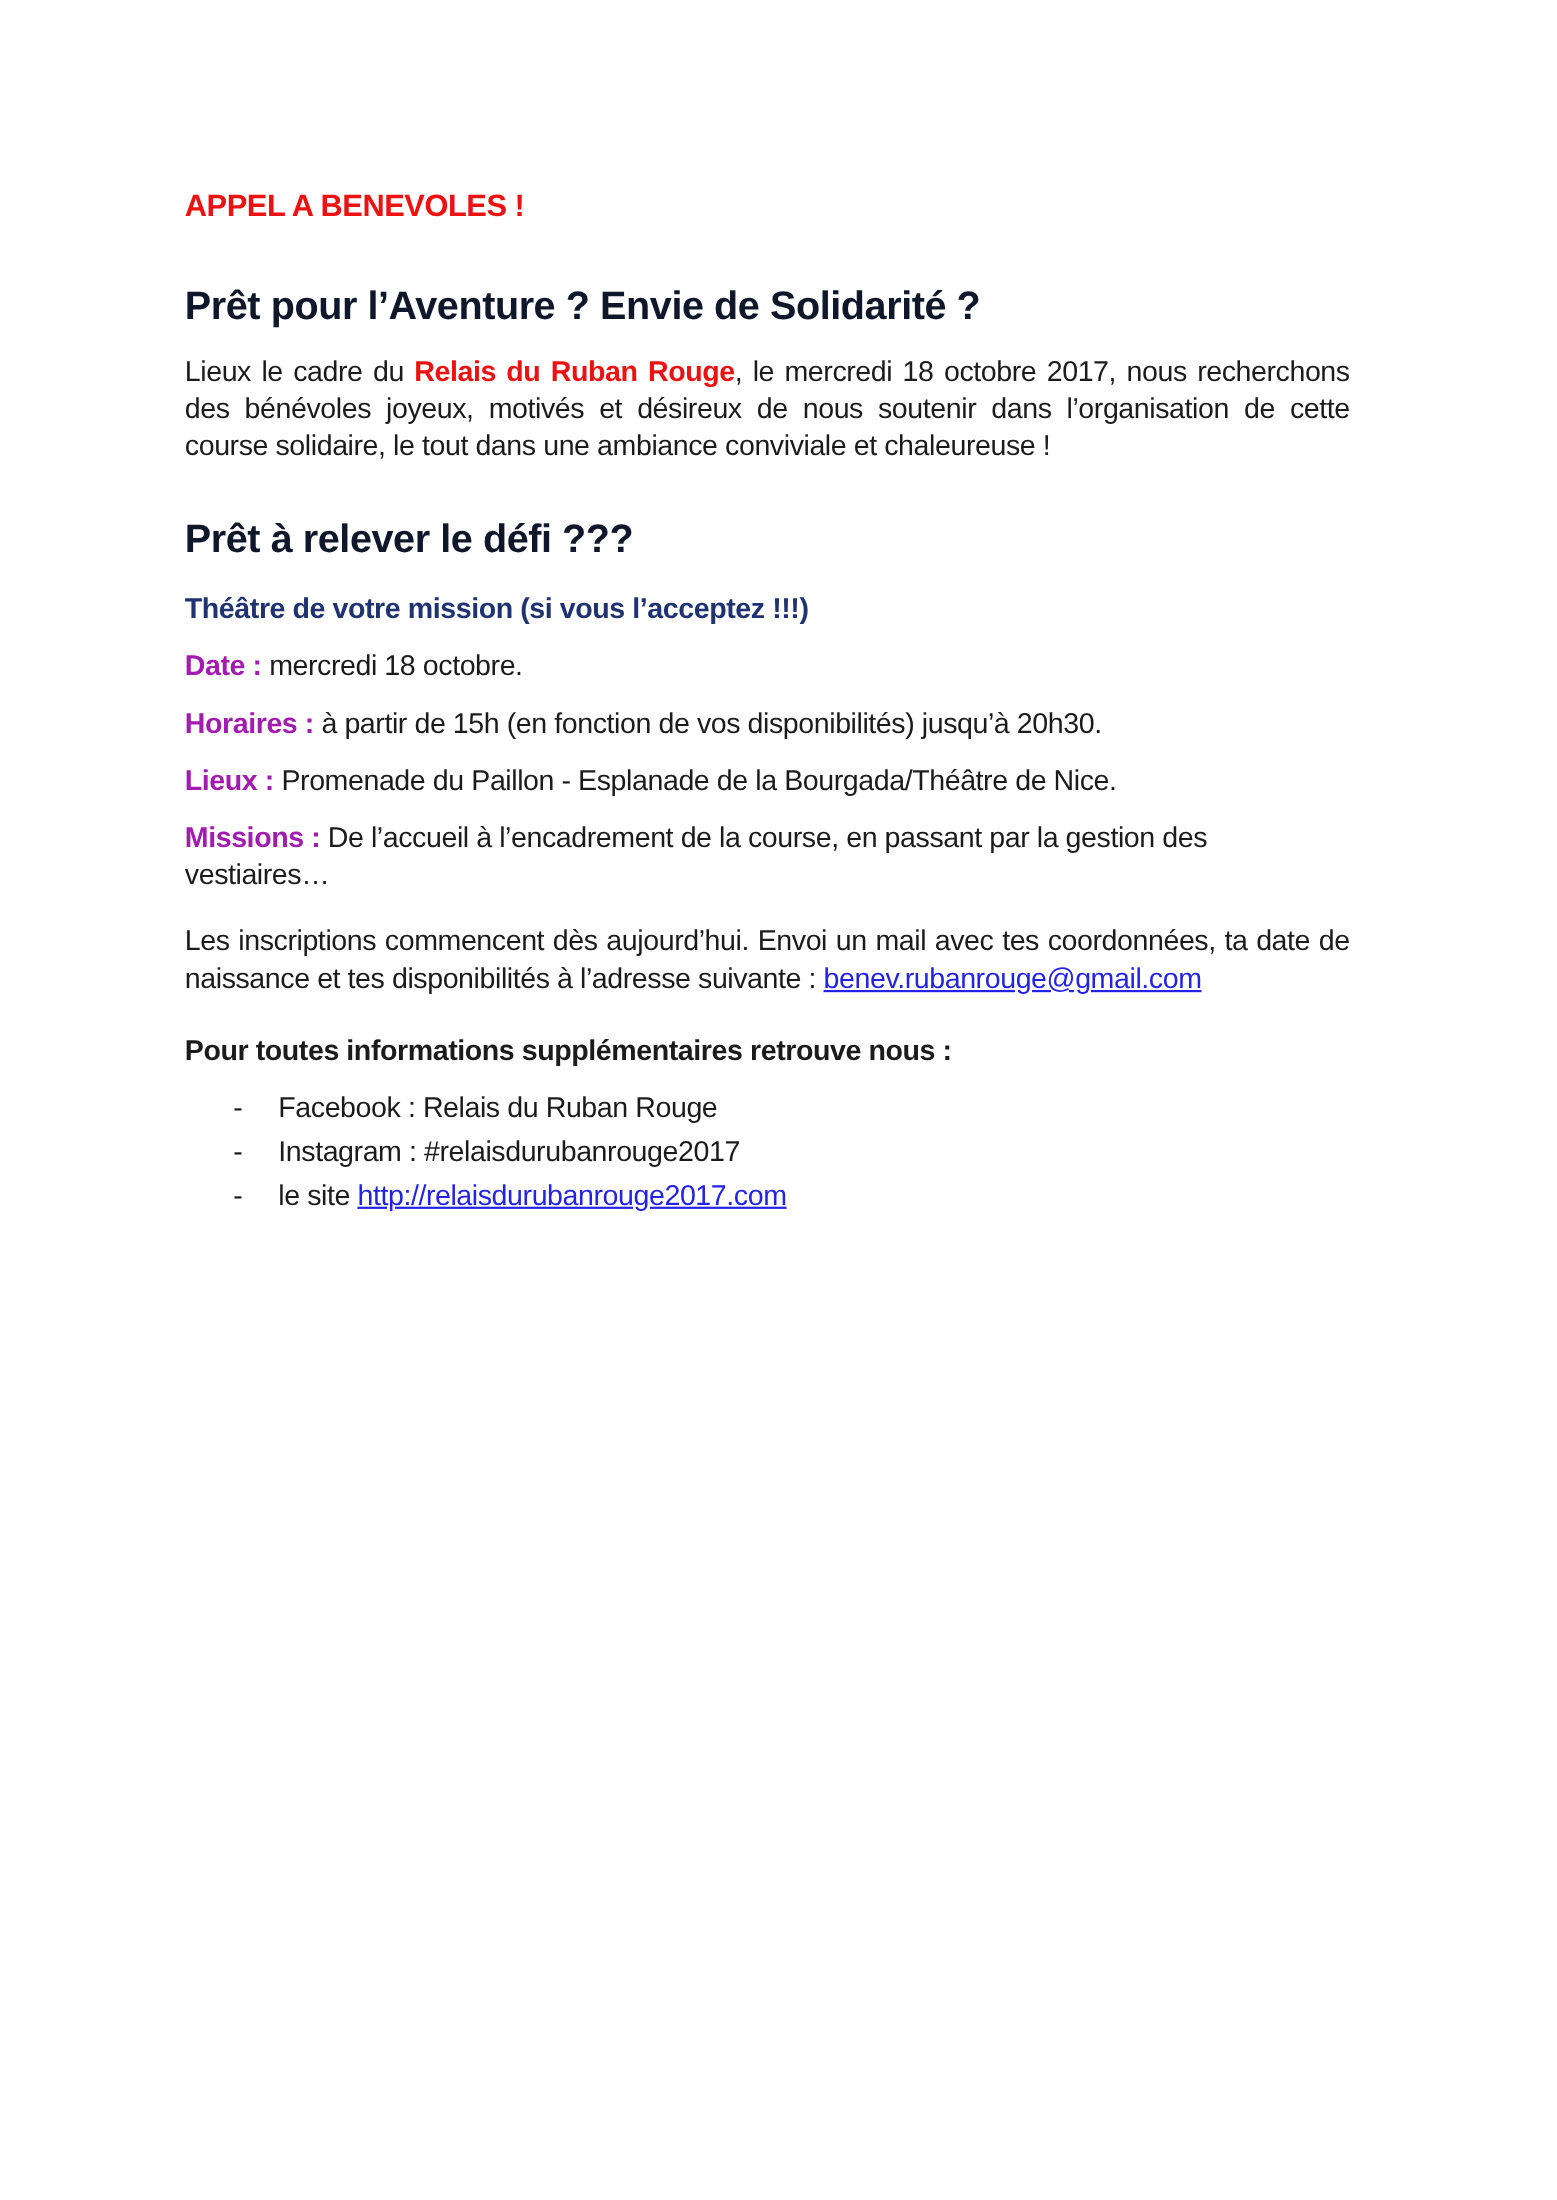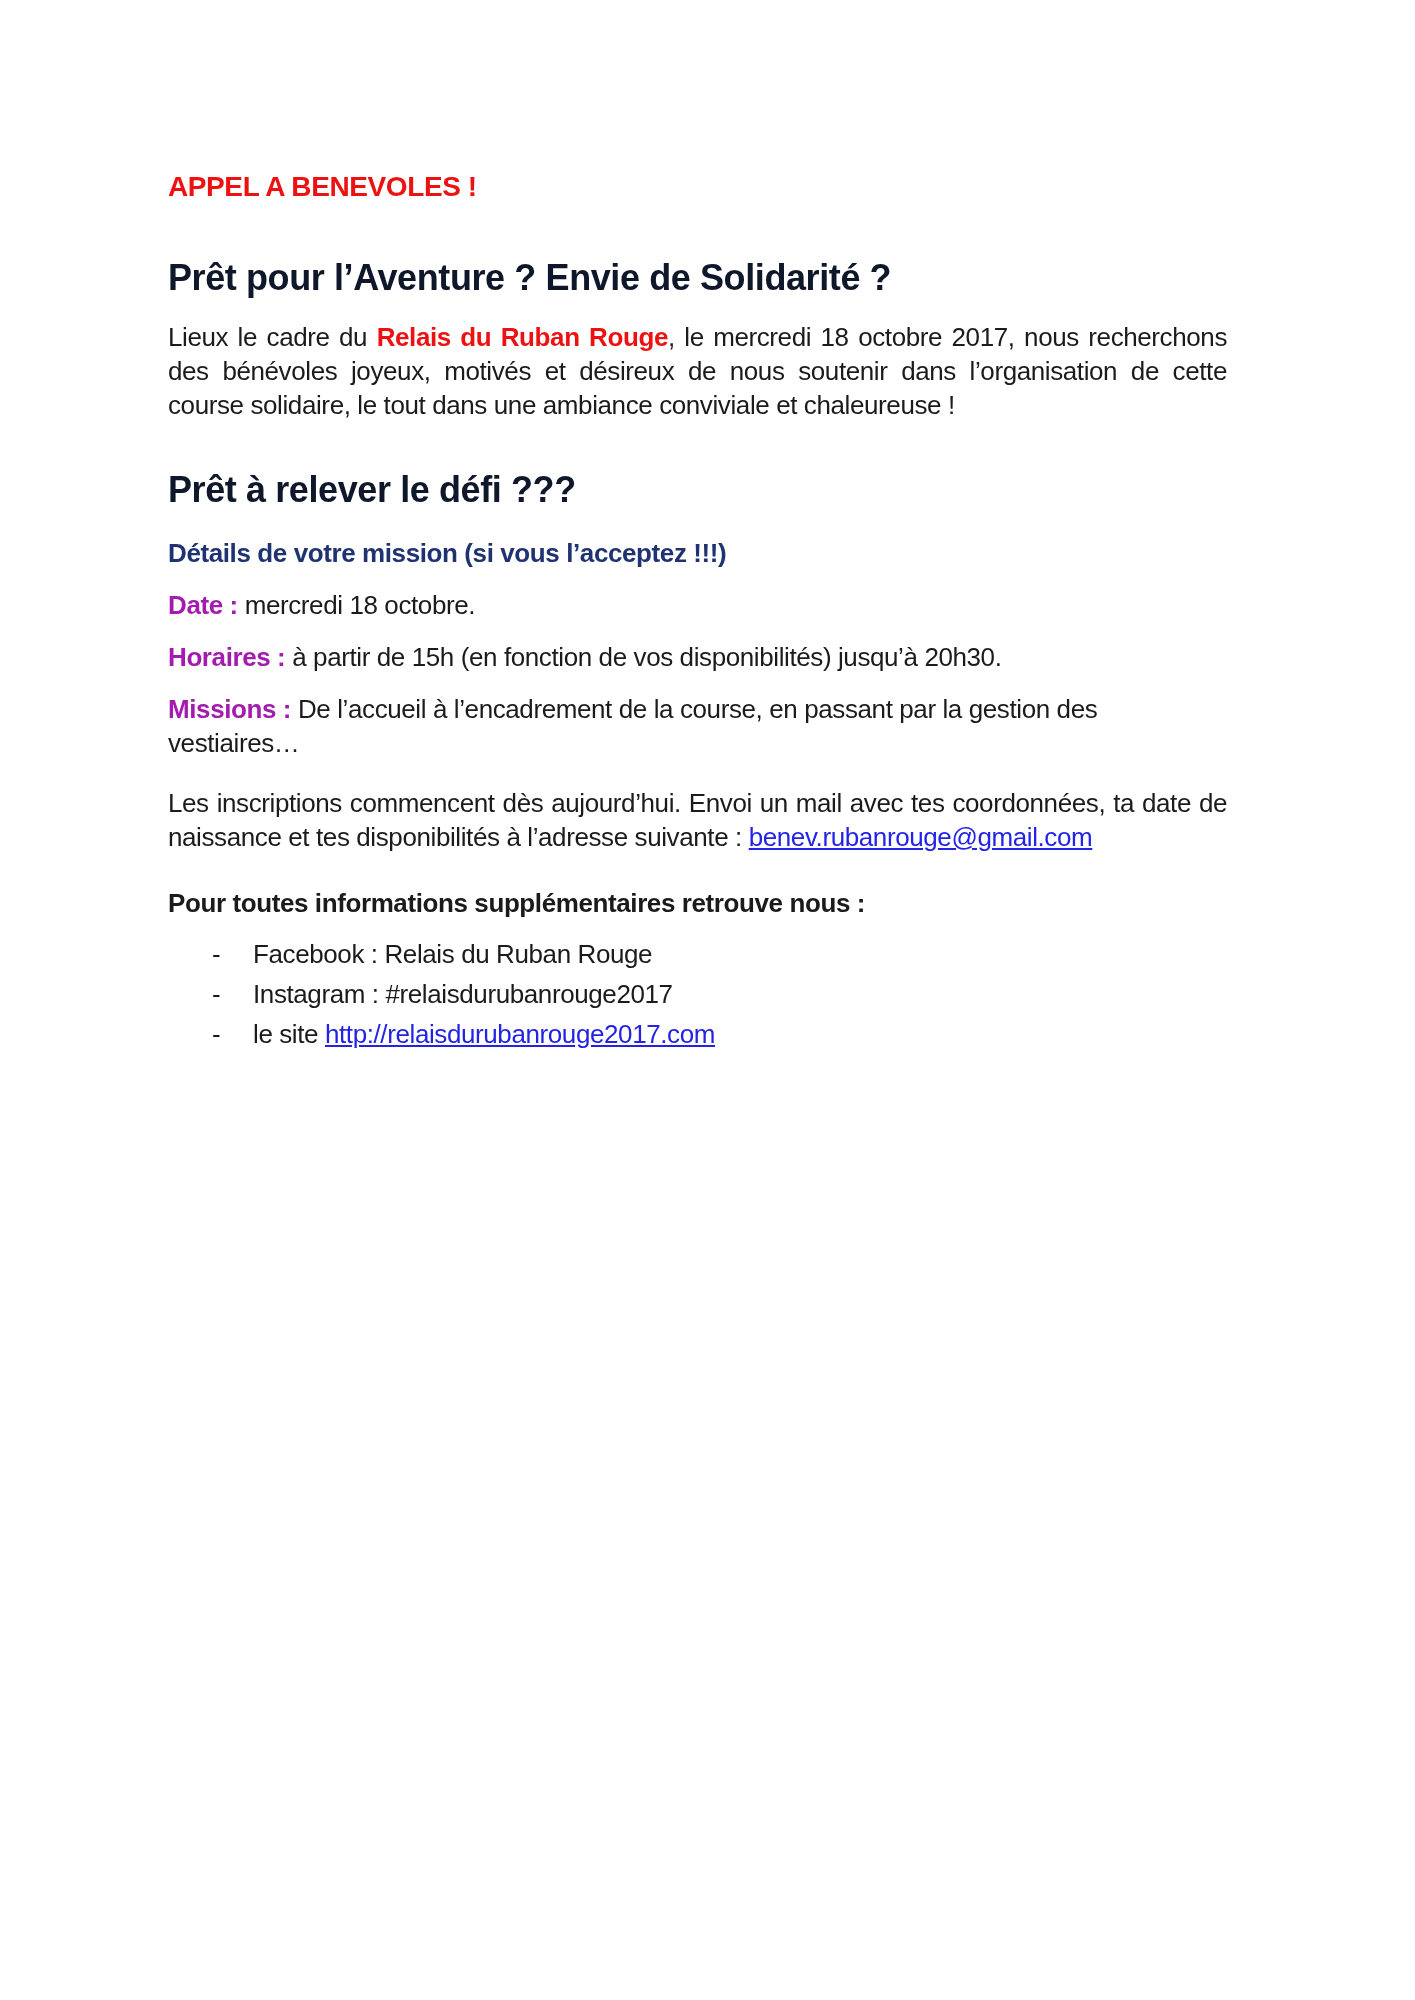--- a/index.html
+++ b/index.html
@@ -84,26 +84,27 @@
 <div class="page">
 
   <p class="title-banner">APPEL A BENEVOLES !</p>
 
   <h2 class="h2 h2-adventure">Prêt pour l’Aventure ? Envie de Solidarité ?</h2>
 
   <p class="intro"><span>Lieux le cadre du </span><span class="red bold">Relais du Ruban Rouge</span><span>, le mercredi 18 octobre 2017, nous recherchons des bénévoles joyeux, motivés et désireux de nous soutenir dans l’organisation de cette course solidaire, le tout dans une ambiance conviviale et chaleureuse !</span></p>
 
   <h2 class="h2 h2-challenge">Prêt à relever le défi ???</h2>
 
-  <p class="mission-details-heading">Détails de votre mission (si vous l’acceptez !!!)</p>
+  <p class="mission-details-heading">Théâtre de votre mission (si vous l’acceptez !!!)</p>
 
   <p class="detail-row"><span class="navy bold">Date :</span><span> mercredi 18 octobre.</span></p>
 
   <p class="detail-row"><span class="navy bold">Horaires :</span><span> à partir de 15h (en fonction de vos disponibilités) jusqu’à 20h30.</span></p>
 
+  <p class="detail-row"><span class="navy bold">Lieux :</span><span> Promenade du Paillon - Esplanade de la Bourgada/Théâtre de Nice.</span></p>
 
   <p class="detail-row"><span class="navy bold">Missions :</span><span> De l’accueil à l’encadrement de la course, en passant par la gestion des vestiaires…</span></p>
 
   <p class="registration"><span>Les inscriptions commencent dès aujourd’hui. Envoi un mail avec tes coordonnées, ta date de naissance et tes disponibilités à l’adresse suivante : </span><a class="doc-link">benev.rubanrouge@gmail.com</a></p>
 
   <p class="more-info-heading">Pour toutes informations supplémentaires retrouve nous :</p>
 
   <div class="social-list">
 
     <p class="social-item"><span class="dash">-</span><span>Facebook : Relais du Ruban Rouge</span></p>

